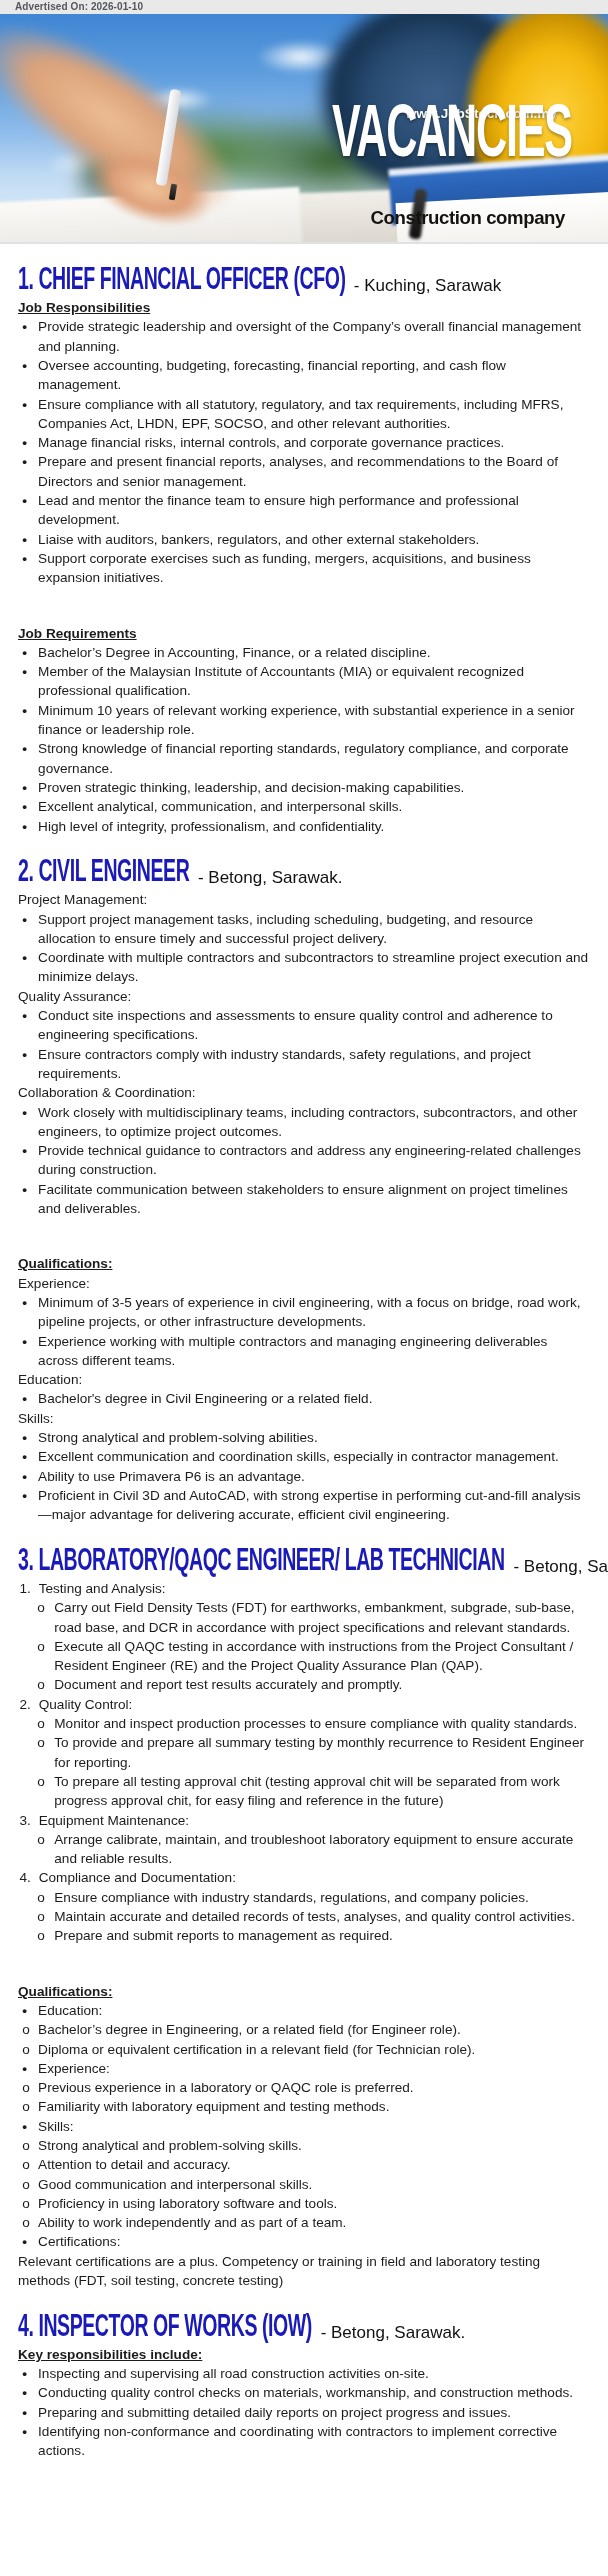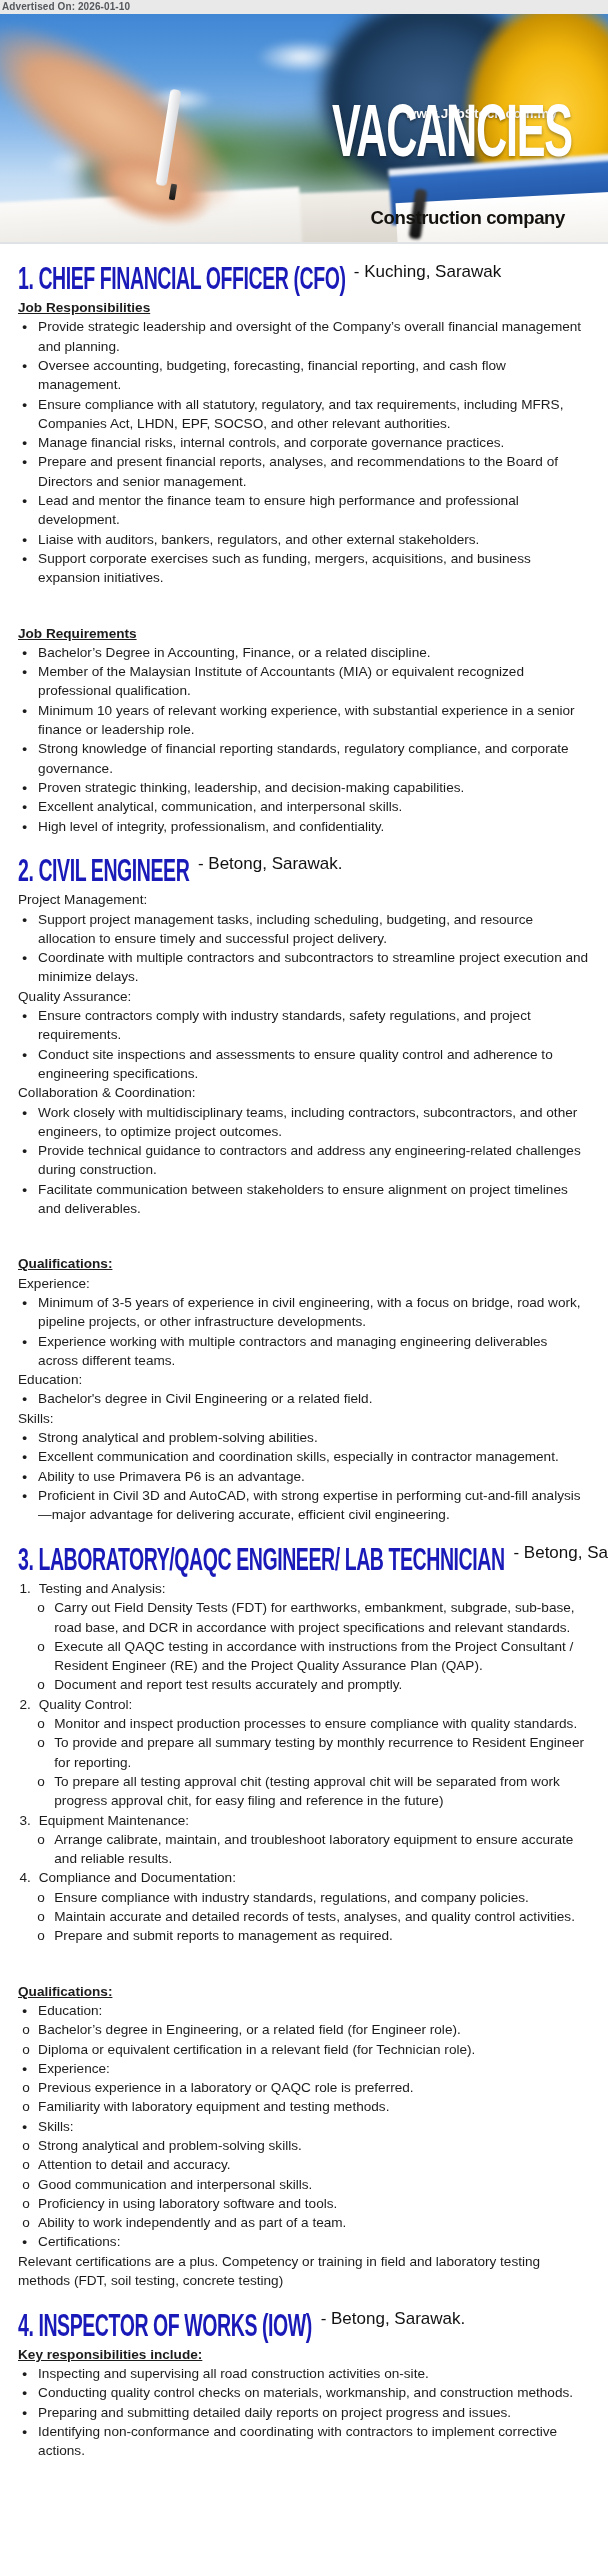--- a/index.html
+++ b/index.html
@@ -1,19 +1,19 @@
 <!DOCTYPE html>
 <html style="font-size:11.5px"><head>
 <meta charset="utf-8">
 <style>
   html,body{margin:0;padding:0;background:#fff;}
   body{width:609px;font-family:"Liberation Sans","DejaVu Sans",sans-serif;color:#1c1c1c;}
 
   
-  .topbar{background:#e9e9e9;height:13.6px;display:flex;align-items:center;padding-left:2px;
+  .topbar{background:#e9e9e9;height:13.6px;display:flex;align-items:center;padding-left:15px;
           font-size:10px;font-weight:bold;color:#53575b;letter-spacing:0.1px;}
 
   
   .banner{position:relative;height:228px;overflow:hidden;border-bottom:2.1px solid #dfe3e6;background:#4d7c0f;}
   .banner *{position:absolute;}
   .sky{inset:0;background:linear-gradient(180deg,#3f86d4 0%,#5c9cdd 25%,#8fbceb 52%,#c2dcf4 72%,#e8f0f7 100%);}
   .clouds{inset:0;filter:blur(3.6px);background:
     radial-gradient(64px 24px at 301px 43px,rgba(255,255,255,.95),rgba(255,255,255,0) 70%),
     radial-gradient(86px 29px at 401px 68px,rgba(255,255,255,.9),rgba(255,255,255,0) 70%),
     radial-gradient(50px 18.6px at 179px 86px,rgba(255,255,255,.85),rgba(255,255,255,0) 70%),
@@ -50,21 +50,21 @@
     background:linear-gradient(180deg,#ffffff,#efece6);}
   .site-url{right:52px;top:92px;color:#fff;font-size:13.6px;font-weight:bold;letter-spacing:0px;
     text-shadow:0 0.7px 2.9px rgba(0,0,0,.45);}
   .vac{right:37px;top:80px;color:#fff;font-size:72px;line-height:1;font-weight:800;letter-spacing:-2.1px;
     transform:scale(.6,1.02);transform-origin:right top;text-shadow:0 1.4px 4.3px rgba(0,0,0,.35);}
   .ctag{right:44px;top:193px;color:#151310;font-size:18.6px;font-weight:bold;letter-spacing:-0.4px;}
 
   
   .content{padding:0 18px 0 18px;font-size:13.6px;line-height:19.3px;}
   .sec{margin-top:0;}
-  .sec-h{display:flex;align-items:flex-start;margin:18.6px 0 2.9px 0;white-space:nowrap;}
+  .sec-h{display:flex;align-items:flex-end;margin:18.6px 0 2.9px 0;white-space:nowrap;}
   .sec-t{color:#1a1ab9;font-size:31.5px;line-height:33px;font-weight:800;letter-spacing:-0.7px;
          transform:scaleX(.62);transform-origin:left bottom;display:inline-block;}
   .sec-l{font-size:17px;color:#111;margin-left:8.6px;font-weight:400;}
   .bh{font-weight:bold;text-decoration:underline;}
   .bp{font-weight:400;}
   .gap{height:36px;}
   .row{display:flex;}
   .row .x{flex:1;}
   .row.b::before{content:"\2022";flex:0 0 15.8px;margin-left:4.3px;font-weight:bold;}
   .row.ob::before{content:"o";flex:0 0 15.8px;margin-left:4.3px;}
@@ -162,24 +162,24 @@
         </h2>
         <div class="bp">Project Management:</div>
         <div class="row b">
           <span class="x">Support project management tasks, including scheduling, budgeting, and resource allocation to ensure timely and successful project delivery.</span>
         </div>
         <div class="row b">
           <span class="x">Coordinate with multiple contractors and subcontractors to streamline project execution and minimize delays.</span>
         </div>
         <div class="bp">Quality Assurance:</div>
         <div class="row b">
+          <span class="x">Conduct site inspections and assessments to ensure quality control and adherence to engineering specifications.</span>
+        </div>
+        <div class="row b">
           <span class="x">Ensure contractors comply with industry standards, safety regulations, and project requirements.</span>
-        </div>
-        <div class="row b">
-          <span class="x">Conduct site inspections and assessments to ensure quality control and adherence to engineering specifications.</span>
         </div>
         <div class="bp">Collaboration &amp; Coordination:</div>
         <div class="row b">
           <span class="x">Work closely with multidisciplinary teams, including contractors, subcontractors, and other engineers, to optimize project outcomes.</span>
         </div>
         <div class="row b">
           <span class="x">Provide technical guidance to contractors and address any engineering-related challenges during construction.</span>
         </div>
         <div class="row b">
           <span class="x">Facilitate communication between stakeholders to ensure alignment on project timelines and deliverables.</span>

